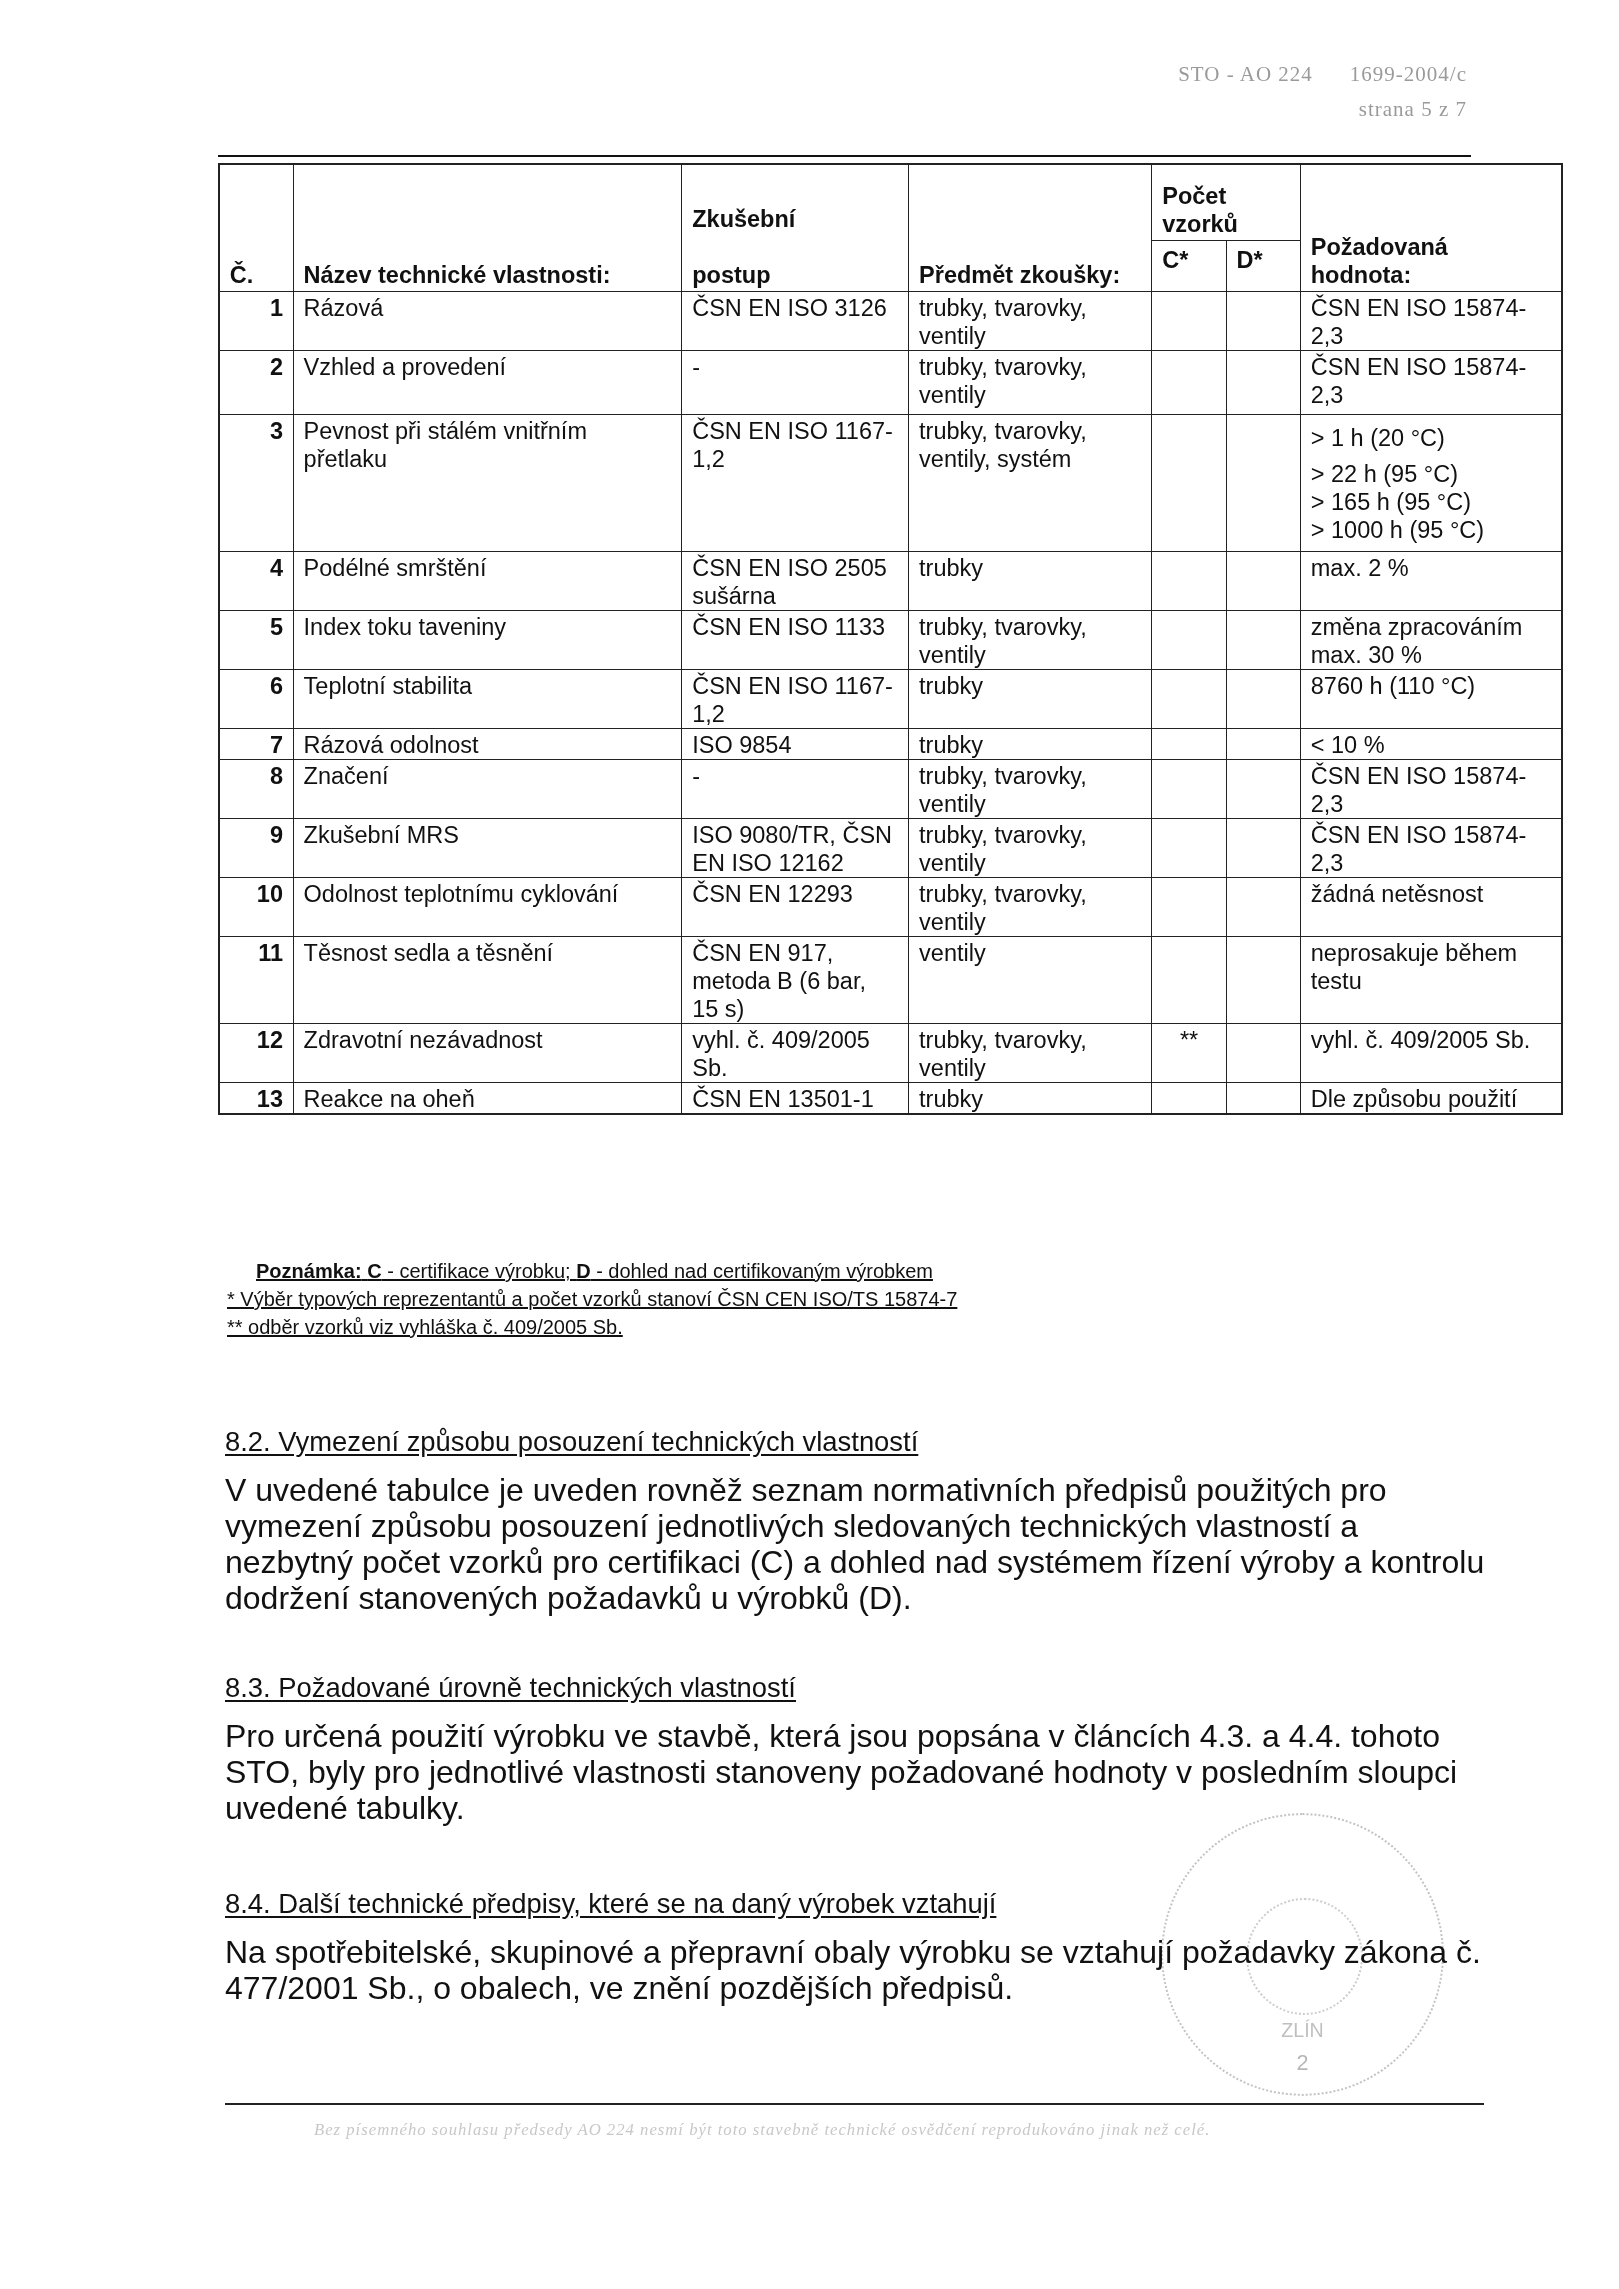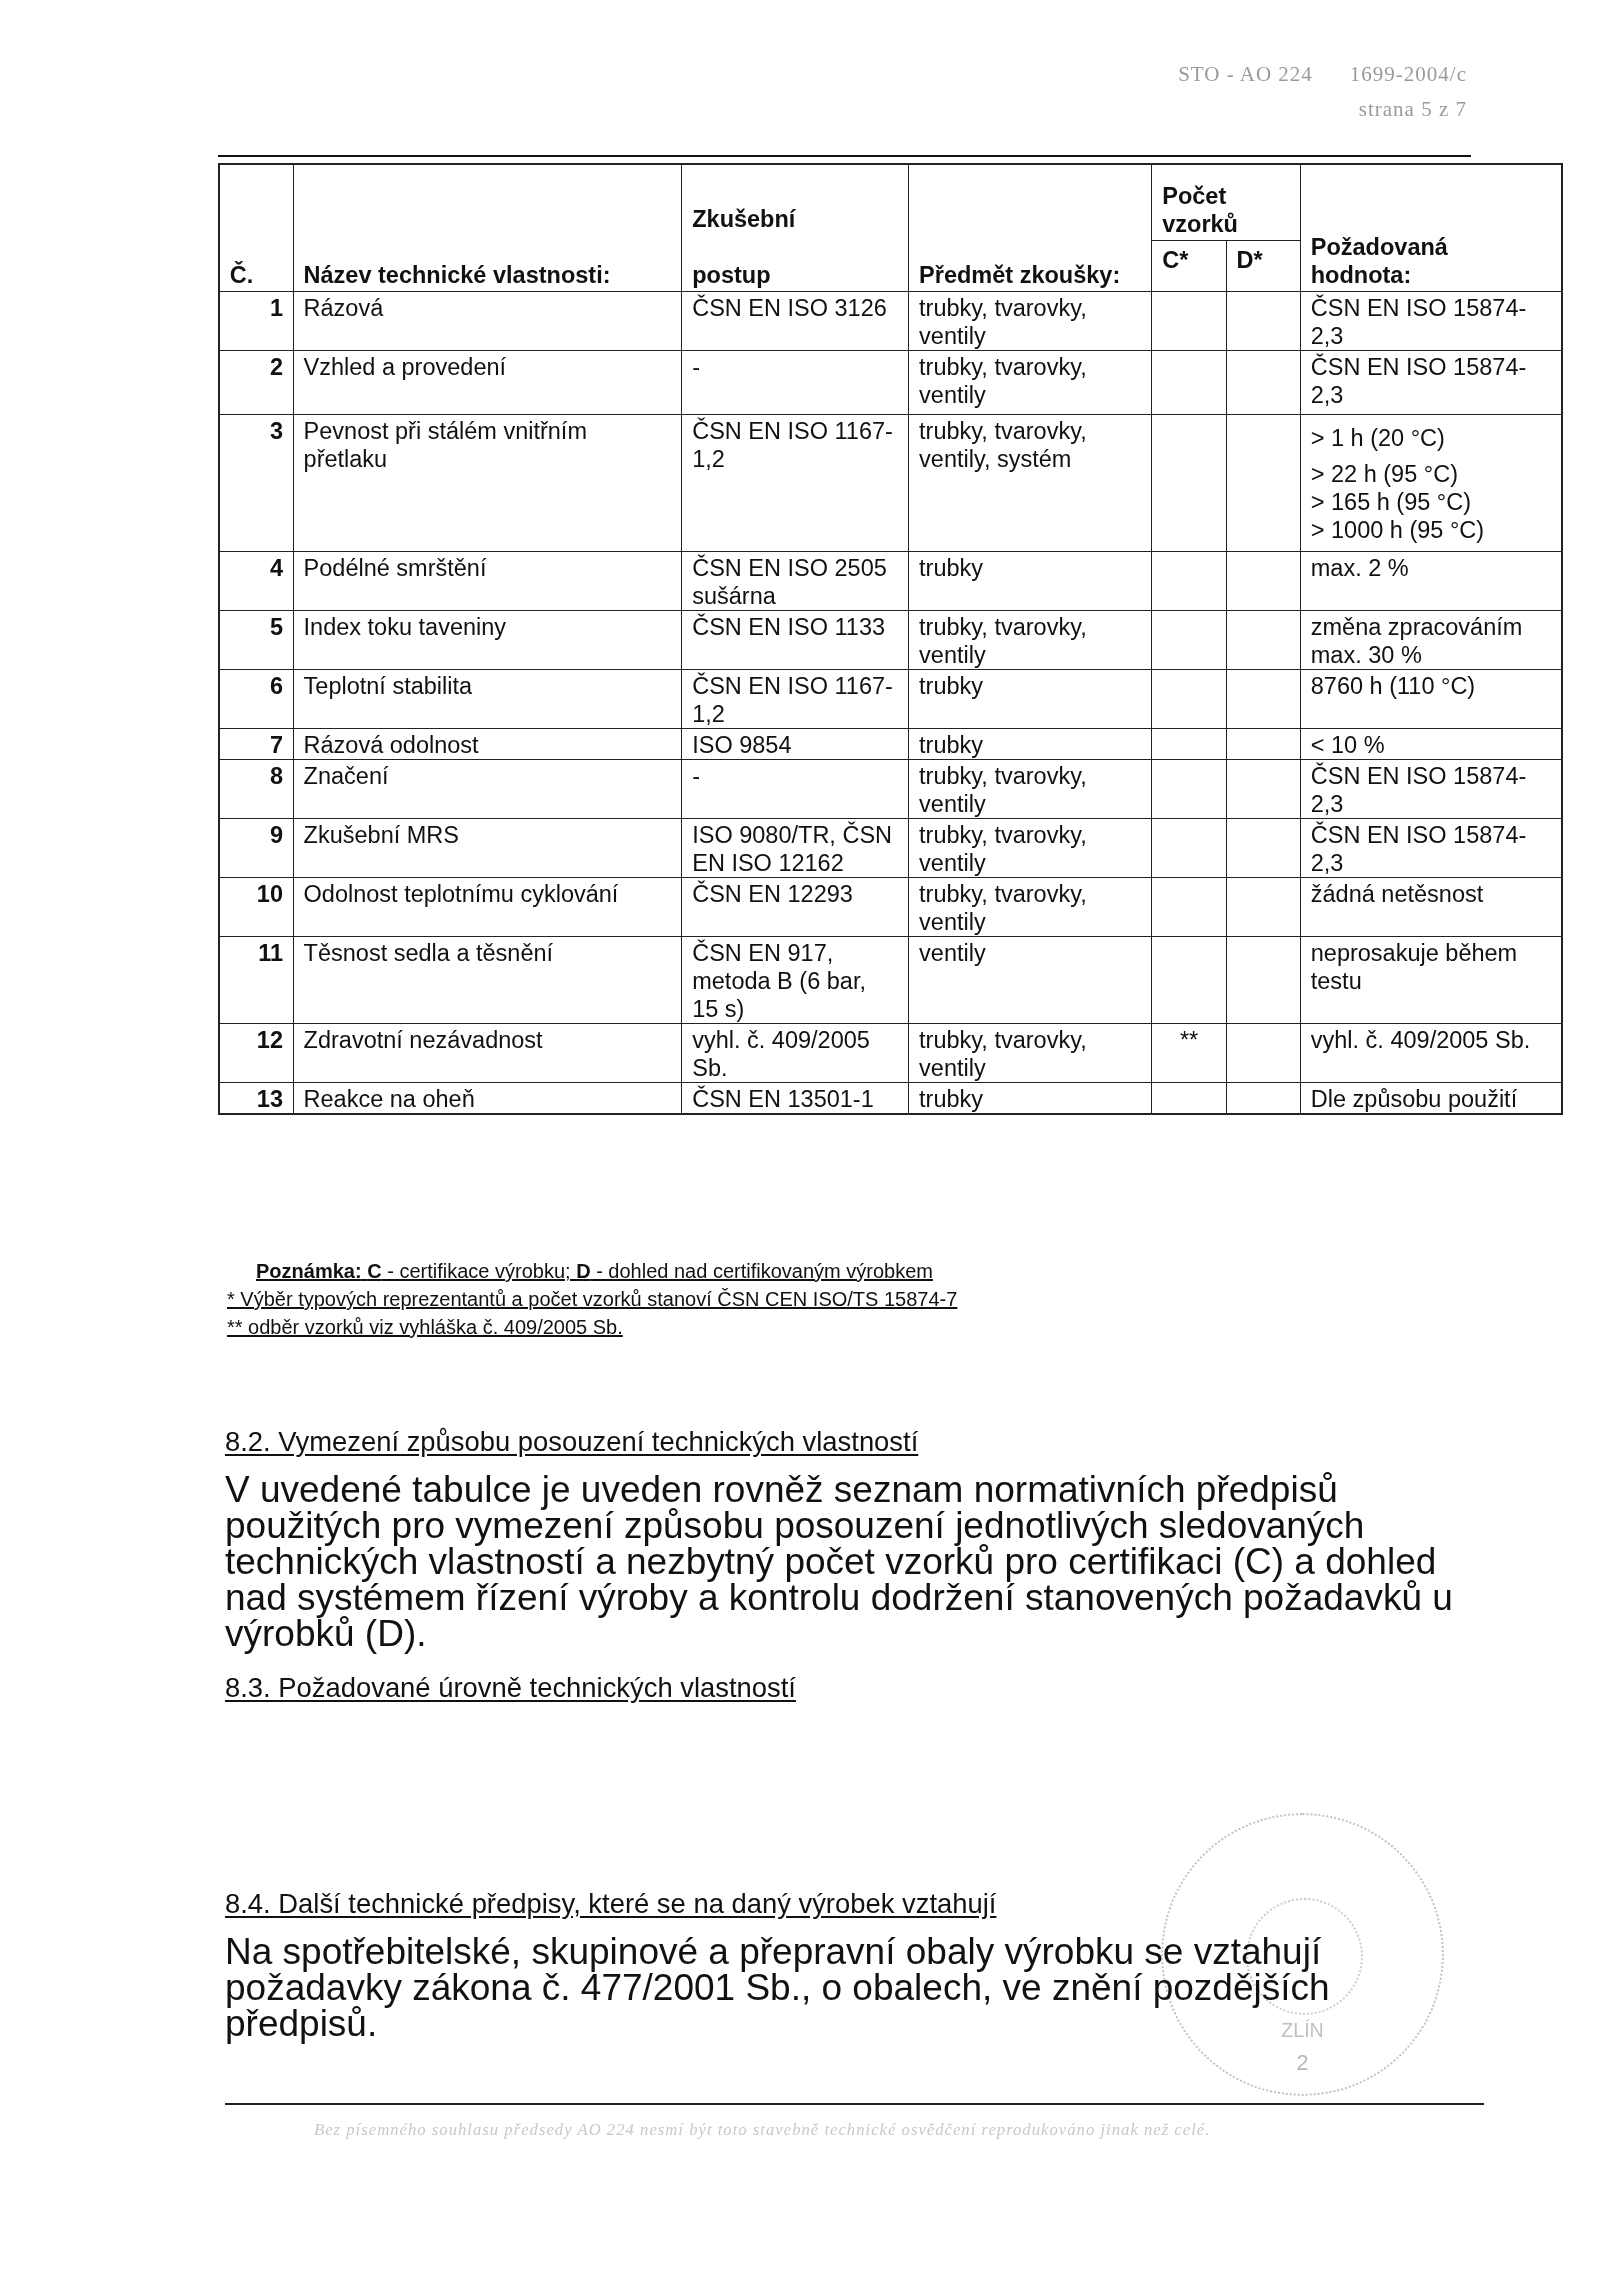--- a/index.html
+++ b/index.html
@@ -39,21 +39,21 @@
   .notes {
     position: absolute; left: 227px; top: 1257px; font-size: 20px; line-height: 28px; text-decoration: underline;
   }
   .notes .n1 { padding-left: 29px; }
   .notes b { font-weight: bold; }
   .section { position: absolute; left: 225px; width: 1264px; }
   .section h2 {
     margin: 0; font-weight: normal; font-size: 27.4px; line-height: 33px;
     text-decoration: underline; text-underline-offset: 2.9px;
   }
-  .section p { margin: 13.7px 0 0 0; font-size: 37px; line-height: 36px; }
+  .section p { margin: 13.7px 0 0 0; font-size: 32px; line-height: 36px; }
   .s82 { top: 1425px; }
   .s83 { top: 1671px; }
   .s84 { top: 1887px; }
   .stamp {
     position: absolute; left: 1161px; top: 1813px; width: 279px; height: 279px;
     border-radius: 50%; border: 2px dotted #b8b8b8; opacity: .85;
   }
   .stamp .inner {
     position: absolute; left: 83px; top: 83px; width: 113px; height: 113px;
     border-radius: 50%; border: 2px dotted #c4c4c4;
@@ -274,20 +274,21 @@
   <div>** odběr vzorků viz vyhláška č. 409/2005 Sb.</div>
 </div>
 
 <div class="section s82">
   <h2>8.2. Vymezení způsobu posouzení technických vlastností</h2>
   <p>V uvedené tabulce je uveden rovněž seznam normativních předpisů použitých pro vymezení způsobu posouzení jednotlivých sledovaných technických vlastností a nezbytný počet vzorků pro certifikaci (C) a dohled nad systémem řízení výroby a kontrolu dodržení stanovených požadavků u výrobků (D).</p>
 </div>
 
 <div class="section s83">
   <h2>8.3. Požadované úrovně technických vlastností</h2>
+  <p>Pro určená použití výrobku ve stavbě, která jsou popsána v článcích 4.3. a 4.4. tohoto STO, byly pro jednotlivé vlastnosti stanoveny požadované hodnoty v posledním sloupci uvedené tabulky.</p>
 </div>
 
 <div class="stamp">
   <div class="inner"></div>
   <div class="city">ZLÍN</div>
   <div class="num">2</div>
 </div>
 
 <div class="section s84">
   <h2>8.4. Další technické předpisy, které se na daný výrobek vztahují</h2>

